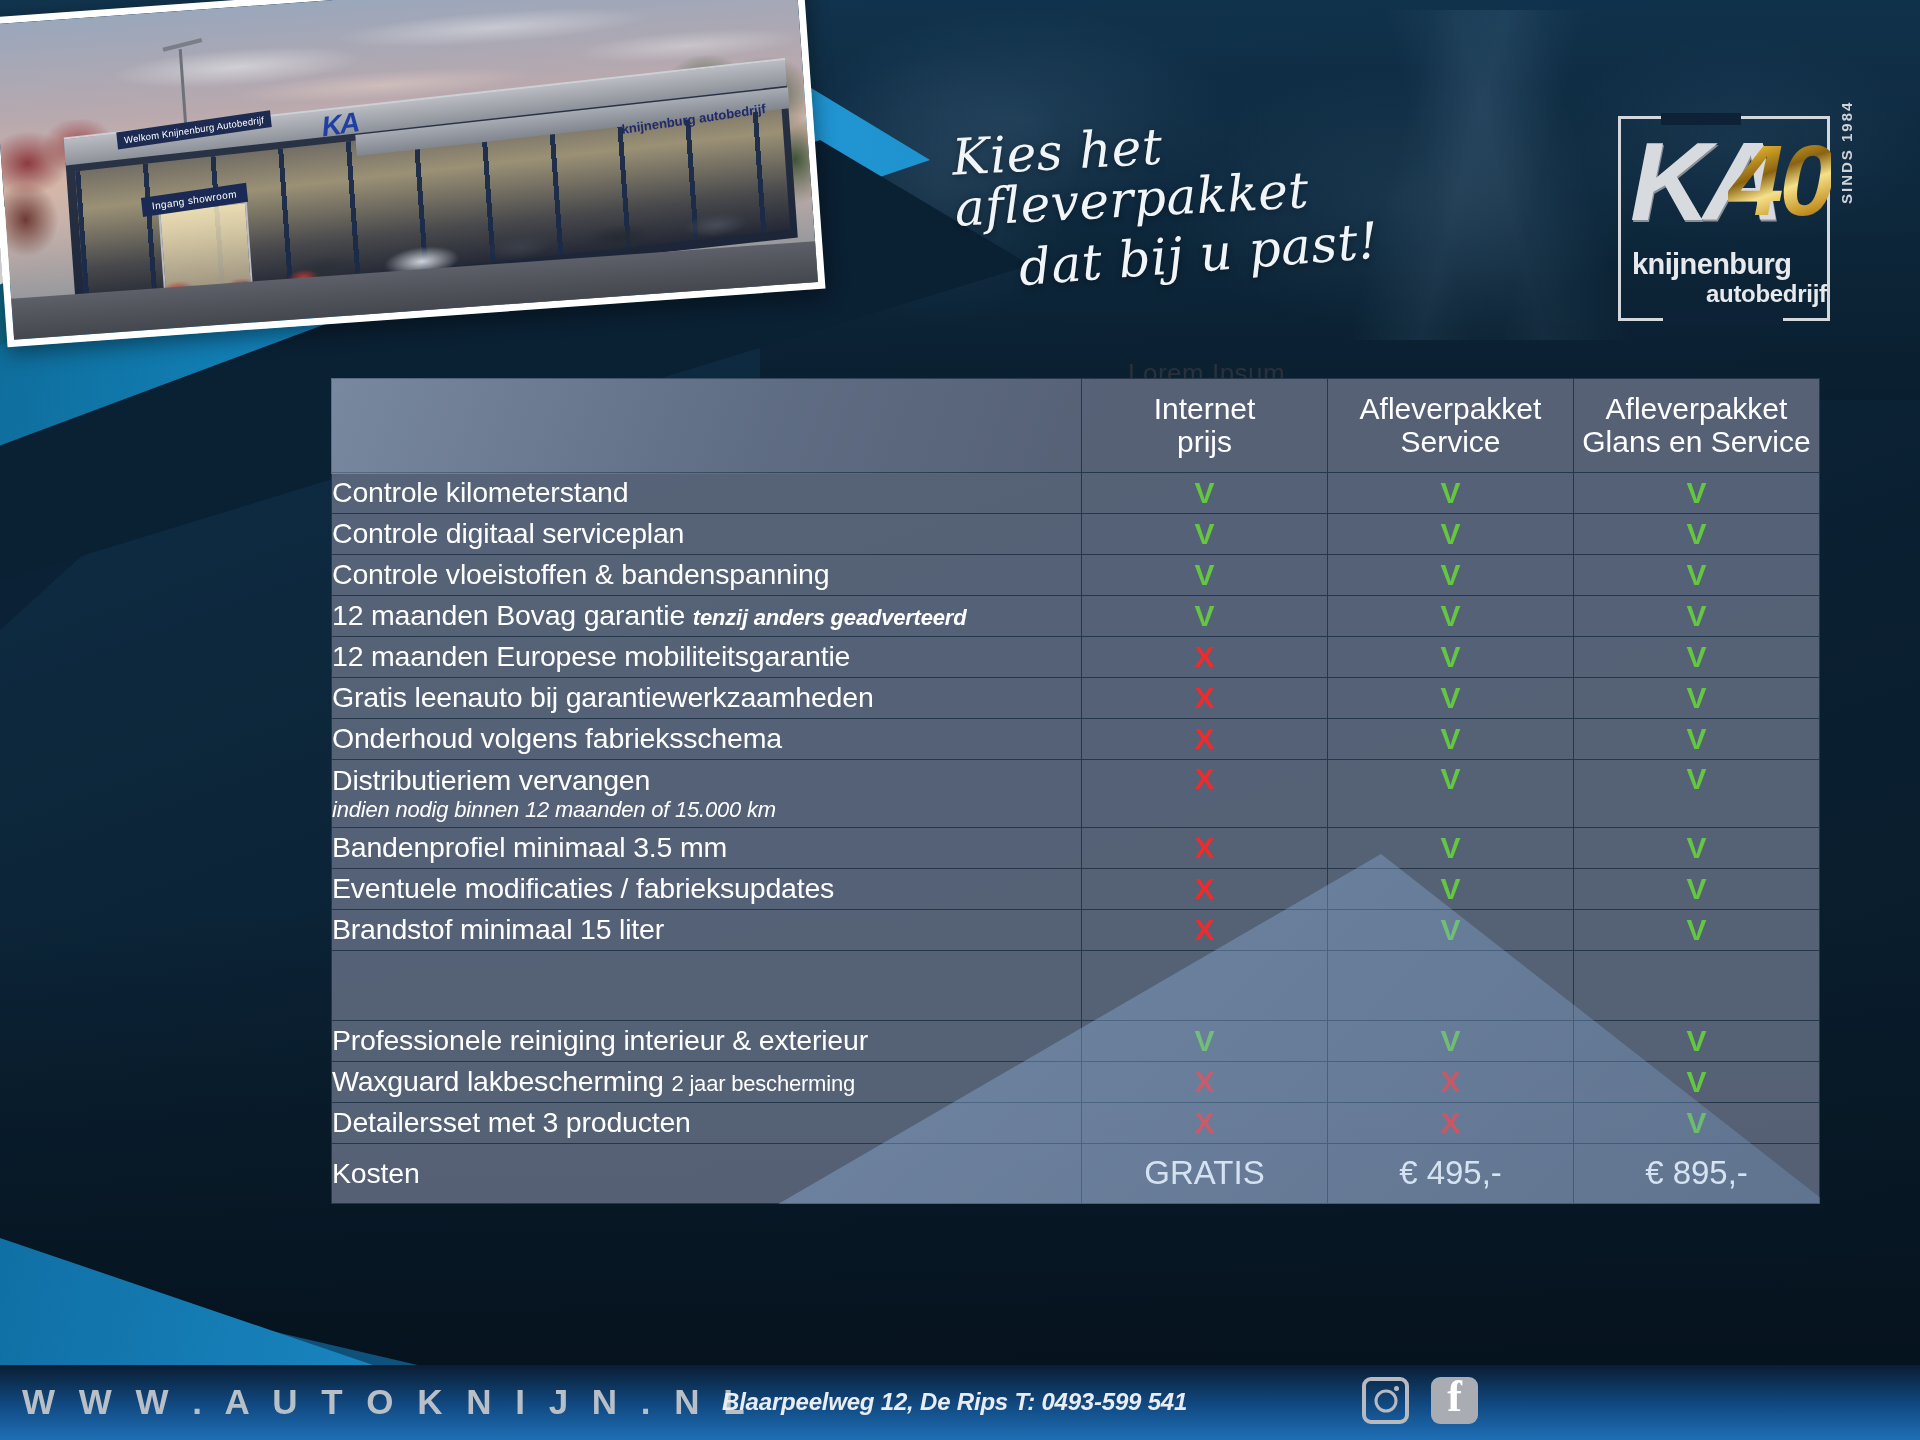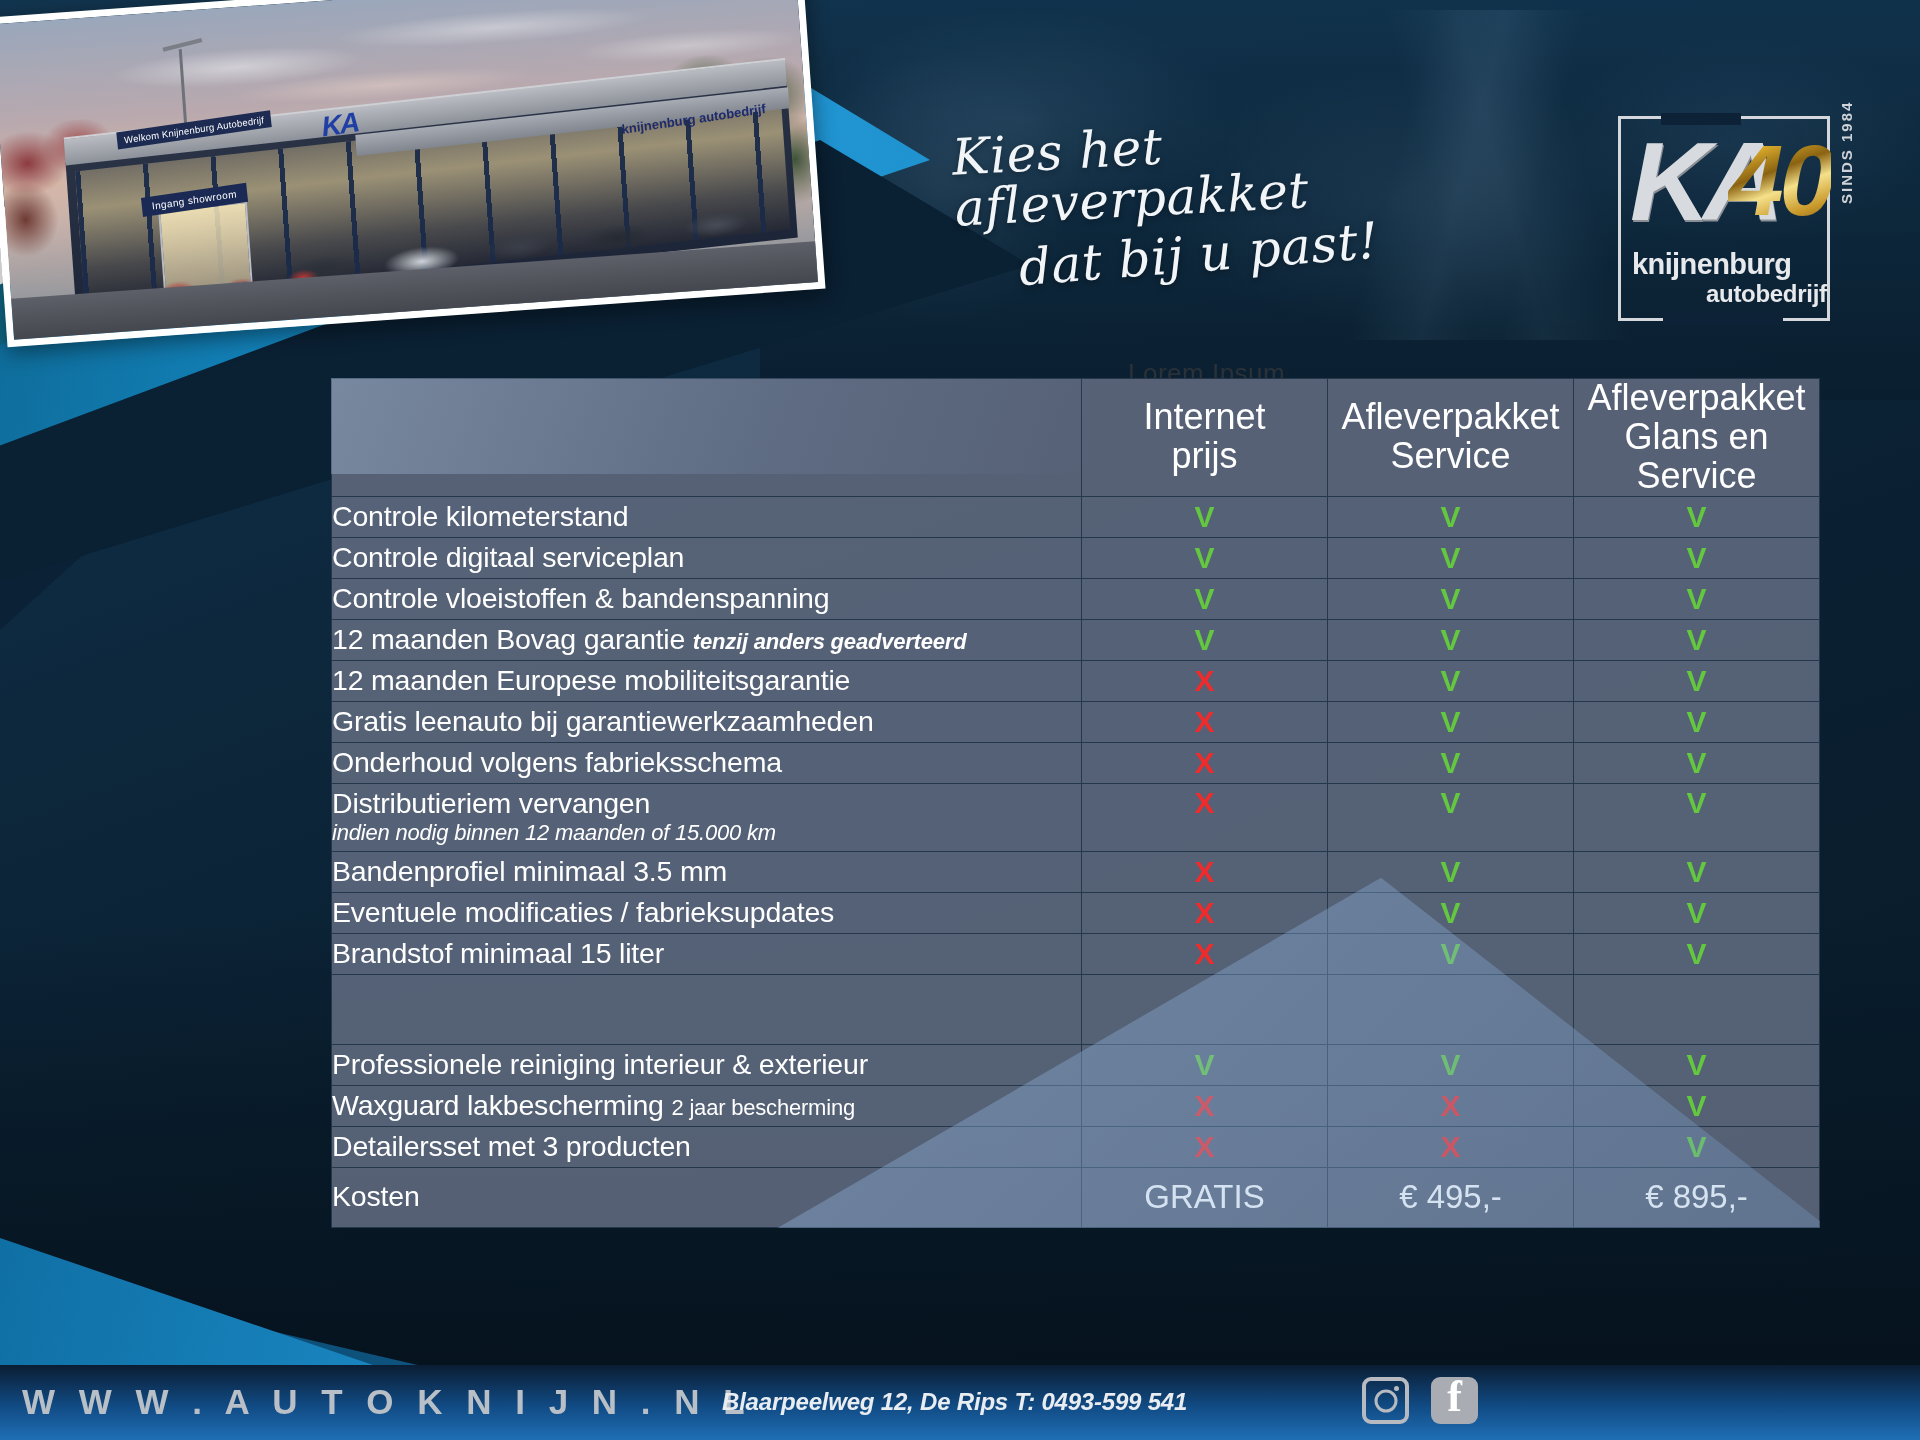--- a/index.html
+++ b/index.html
@@ -287,21 +287,21 @@
   table.cmp col.c-v{ width:246px; }
   table.cmp th, table.cmp td{
     border:1px solid #24374b;
     color:#ffffff;
     padding:0 0;
     vertical-align:middle;
   }
   .hrow th{
     height:94px;
     font-weight:normal;
-    font-size:36px;
+    font-size:30px;
     line-height:1.08;
     text-align:center;
     background:rgba(86,97,118,.95);
     margin-top:28px;
   }
   .hrow th.blank{ background:rgba(86,97,118,.95); }
   td.lbl{
     text-align:left;
     padding:4px 0 4px 14px;
     font-size:28.5px;

